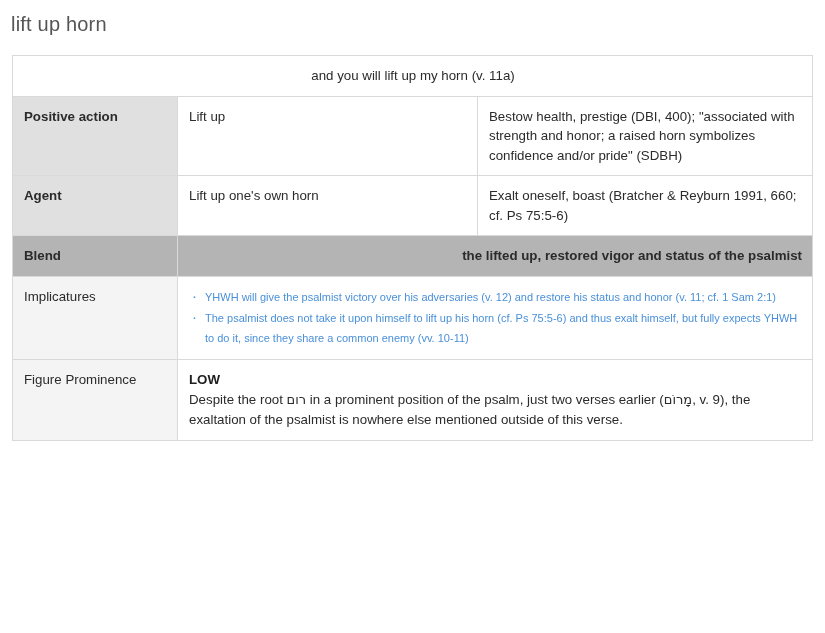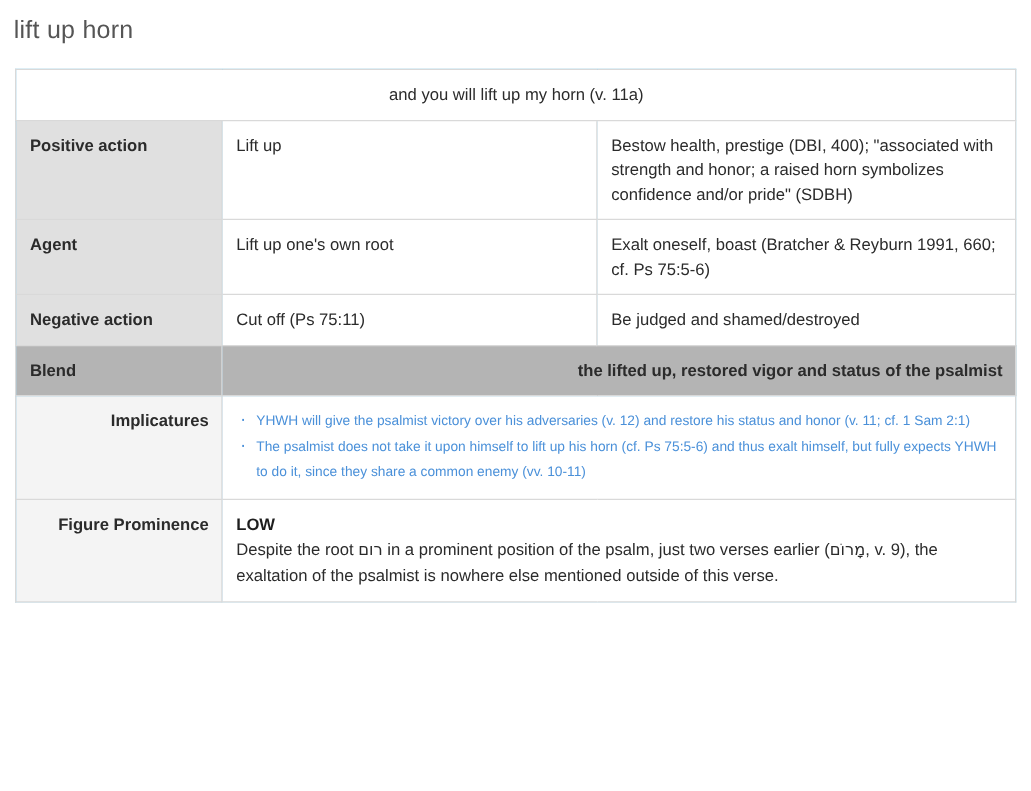--- a/index.html
+++ b/index.html
@@ -31,21 +31,21 @@
   }
   .table-wrap {
     padding: 18px 13px 0 12px;
     box-sizing: border-box;
   }
   table.blend-table {
     width: 800px;
     border-collapse: collapse;
     table-layout: fixed;
     border: 1px solid #d4d4d4;
-    background: #7dd3fc;
+    background: #be185d;
   }
   table.blend-table td {
     border: 1px solid #d9d9d9;
     padding: 10px 10px 10px 11px;
     font-size: 13.3px;
     line-height: 19.5px;
     vertical-align: top;
     color: #2b2b2b;
     box-sizing: border-box;
   }
@@ -78,24 +78,23 @@
 
   
   td.label-cell {
     background: #e0e0e0;
     font-weight: bold;
     vertical-align: middle;
     font-size: 13.3px;
   }
   td.label-cell-light {
     background: #f4f4f4;
-    font-weight: bold;
-    vertical-align: middle;
-    font-size: 13.3px;
-    text-align: right;
+    font-weight: normal;
+    vertical-align: middle;
+    font-size: 13.3px;
   }
   td.body-cell {
     background: #ffffff;
   }
 
   
   .row-blend td {
     background: #b4b4b4;
     color: #ffffff;
     font-weight: bold;
@@ -185,30 +184,25 @@
 
 
         <tr>
           <td class="label-cell">Positive action</td>
           <td class="body-cell">Lift up</td>
           <td class="body-cell">Bestow health, prestige (DBI, 400); "associated with strength and honor; a raised horn symbolizes confidence and/or pride" (SDBH)</td>
         </tr>
 
         <tr>
           <td class="label-cell">Agent</td>
-          <td class="body-cell">Lift up one's own root</td>
+          <td class="body-cell">Lift up one's own horn</td>
           <td class="body-cell">Exalt oneself, boast (Bratcher &amp; Reyburn 1991, 660; cf. Ps 75:5-6)</td>
         </tr>
 
 
-        <tr>
-          <td class="label-cell">Negative action</td>
-          <td class="body-cell">Cut off (Ps 75:11)</td>
-          <td class="body-cell">Be judged and shamed/destroyed</td>
-        </tr>
 
         <tr class="row-blend">
           <td class="blend-label">Blend</td>
           <td class="blend-value" colspan="2">the lifted up, restored vigor and status of the psalmist</td>
         </tr>
 
         <tr>
           <td class="label-cell-light">Implicatures</td>
           <td class="body-cell implicatures-cell" colspan="2">
             <ul class="implicatures">

